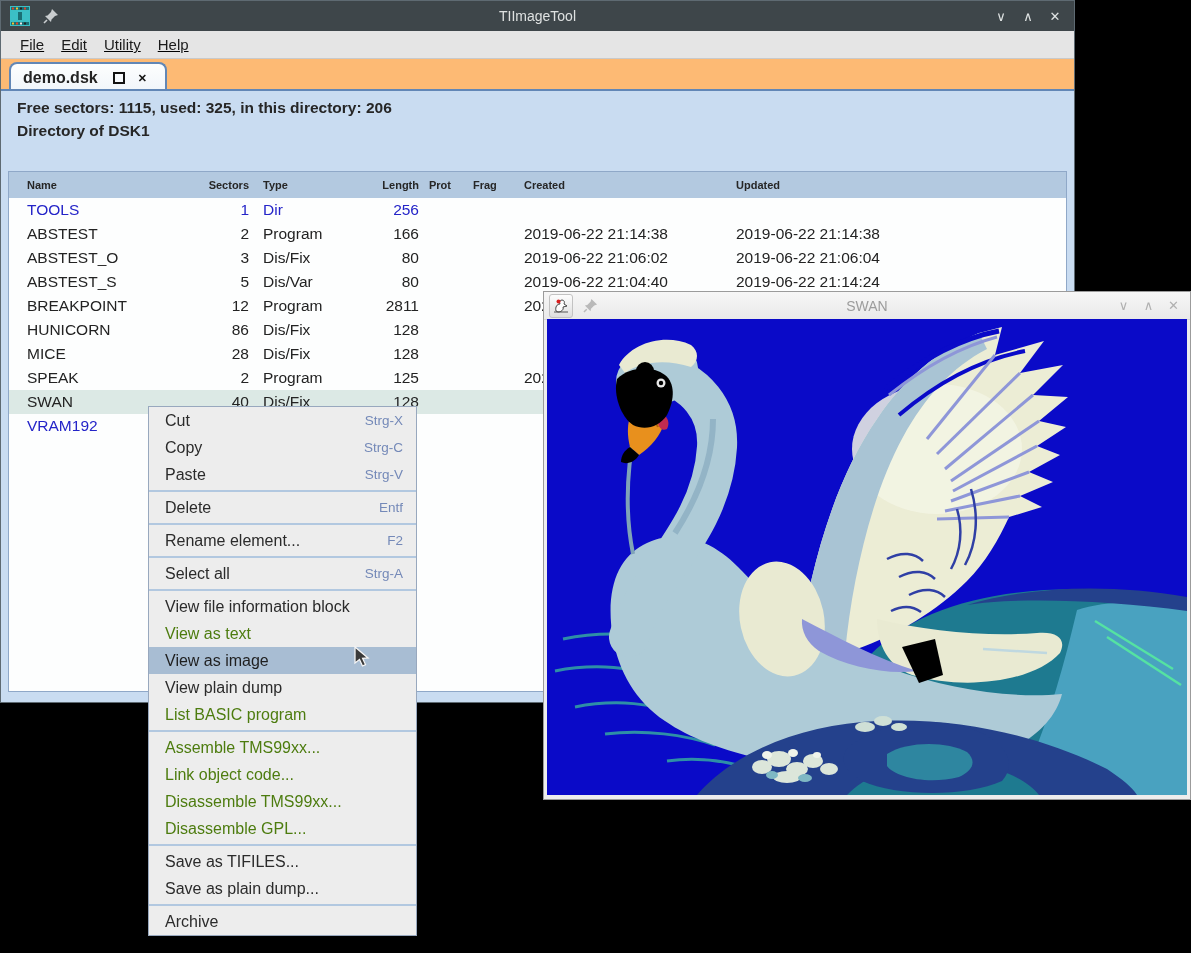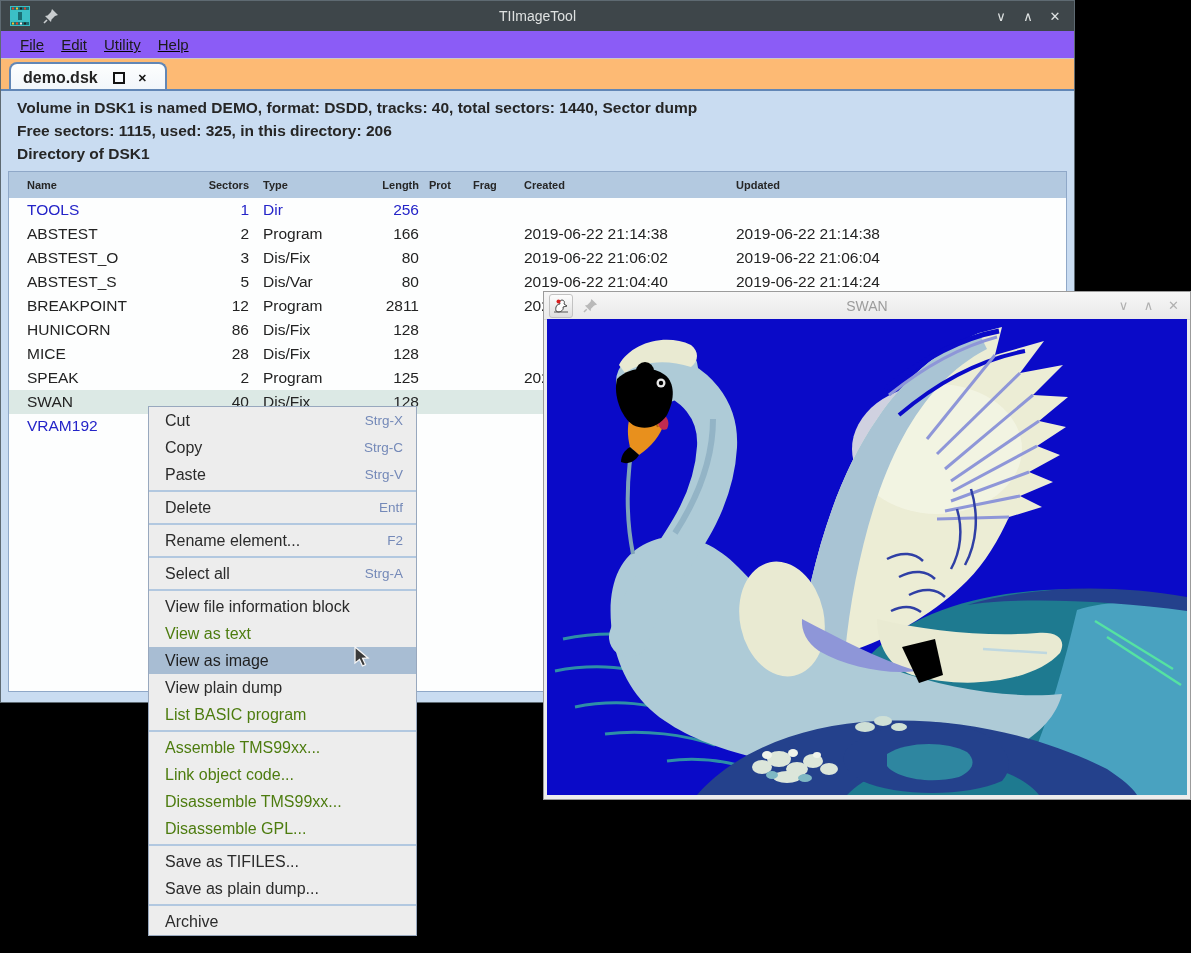--- a/index.html
+++ b/index.html
@@ -9,21 +9,21 @@
   
   #main-window{position:absolute;left:0;top:0;width:1075px;height:703px;
                background:#C9DCF1;border:1px solid #5E6A72;box-sizing:border-box;text-decoration:underline;}
   .titlebar{position:relative;height:30px;background:#3E464A;display:flex;align-items:center;}
   .titlebar .title{position:absolute;left:0;right:0;text-align:center;color:#DEE1E1;font-size:14px;}
   .app-icon{width:20px;height:20px;margin-left:9px;flex:0 0 auto;}
   .pin-wrap{margin-left:13px;flex:0 0 auto;}
   .controls{position:absolute;right:12px;top:0;height:30px;display:flex;align-items:center;gap:13px;}
   .ctrl{color:#DFE3E3;font-size:13px;width:14px;text-align:center;cursor:default;}
 
-  .menubar{height:27px;background:#8b5cf6;border-bottom:1px solid #C9C9C9;
+  .menubar{height:27px;background:#e5e5e5;border-bottom:1px solid #C9C9C9;
            display:flex;align-items:center;padding-left:12px;}
   .mb-item{font-size:15px;color:#1B1B1B;padding:2px 7px;margin-right:3px;}
 
   .tabbar{position:relative;height:31px;background:#fdba74;}
   .tab{position:absolute;left:8px;top:3px;width:158px;height:30px;
        background:linear-gradient(#FDFEFE,#F0F5FA);
        border:2px solid #6287B6;border-bottom:none;border-radius:8px 8px 0 0;
        display:flex;align-items:center;box-sizing:border-box;}
   .tab-label{font-weight:bold;font-size:16px;color:#242424;margin-left:12px;}
   .detach{width:8px;height:8px;border:2px solid #121212;margin-left:15px;}
@@ -117,21 +117,20 @@
     <div class="tabbar">
       <div class="tab">
         <span class="tab-label">demo.dsk</span>
         <span class="detach"></span>
         <span class="tab-close">✕</span>
       </div>
     </div>
 
     <div class="panel">
       <div class="info" id="info-lines">
-          <div>Volume in DSK1 is named DEMO, format: DSDD, tracks: 40, total sectors: 1440, Sector dump</div>
           <div>Free sectors: 1115, used: 325, in this directory: 206</div>
           <div>Directory of DSK1</div>
         </div>
       <div class="listwrap">
         <div class="theader" id="table-header">
             <span class="hcell p0">Name</span>
             <span class="hcell p1">Sectors</span>
             <span class="hcell p2">Type</span>
             <span class="hcell p3">Length</span>
             <span class="hcell p4">Prot</span>

